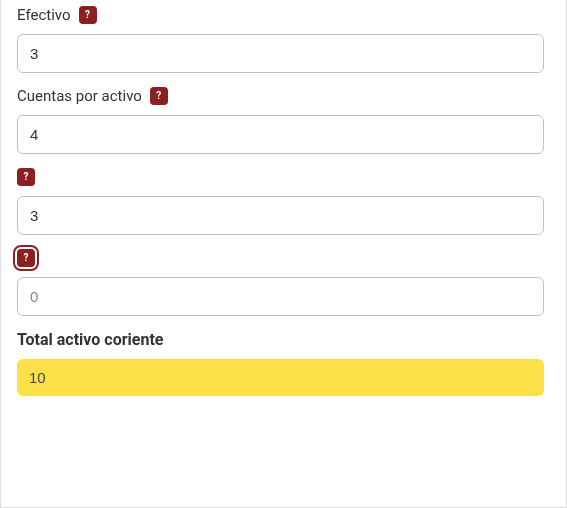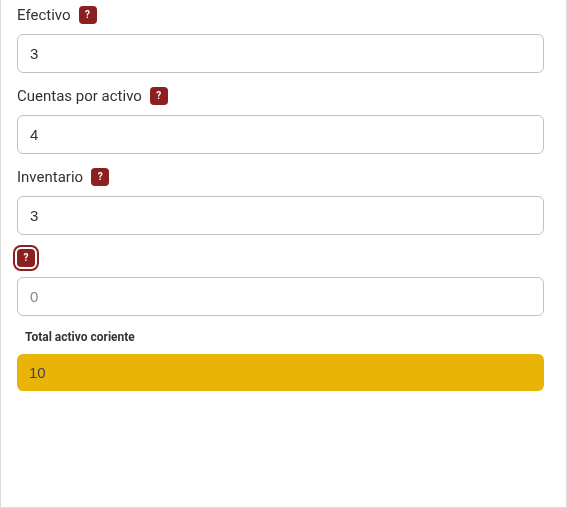--- a/index.html
+++ b/index.html
@@ -61,30 +61,29 @@
       color: #333;
     }
     .input::placeholder {
       color: #888;
     }
     .input.placeholder-style {
       color: #888;
     }
     .total-label {
       font-weight: 700;
-      font-size: 12px;
+      font-size: 16px;
       margin-bottom: 10px;
       margin-top: 4px;
-      margin-left: 8px;
     }
     .total-box {
       width: 100%;
       padding: 10px 12px;
       font-size: 15px;
-      background: #eab308;
+      background: #fde047;
       border: none;
       border-radius: 6px;
       color: #444;
     }
   </style>
 </head>
 <body>
 
 <div class="panel">
 
@@ -99,21 +98,20 @@
   <div class="field-group">
     <div class="label-row">
       <span>Cuentas por activo</span>
       <span class="help-btn">?</span>
     </div>
     <input class="input" type="text" value="4" style="">
   </div>
 
   <div class="field-group">
     <div class="label-row">
-      <span>Inventario</span>
       <span class="help-btn">?</span>
     </div>
     <input class="input" type="text" value="3" style="">
   </div>
 
   <div class="field-group">
     <div class="label-row">
       <span class="help-btn focused">?</span>
     </div>
     <input class="input placeholder-style" type="text" placeholder="0" style="">

